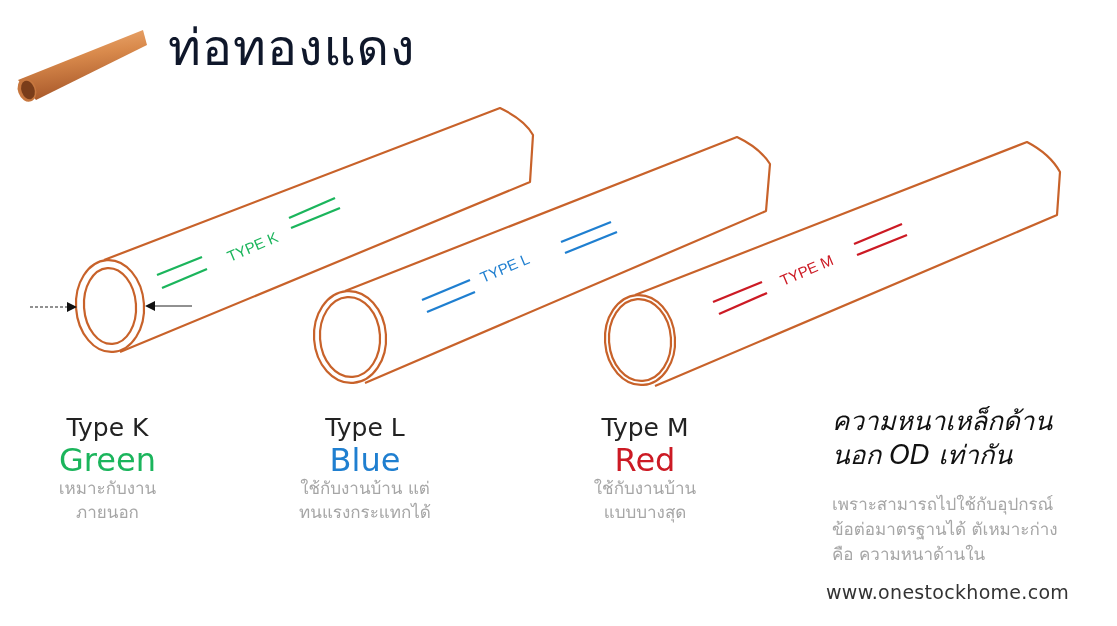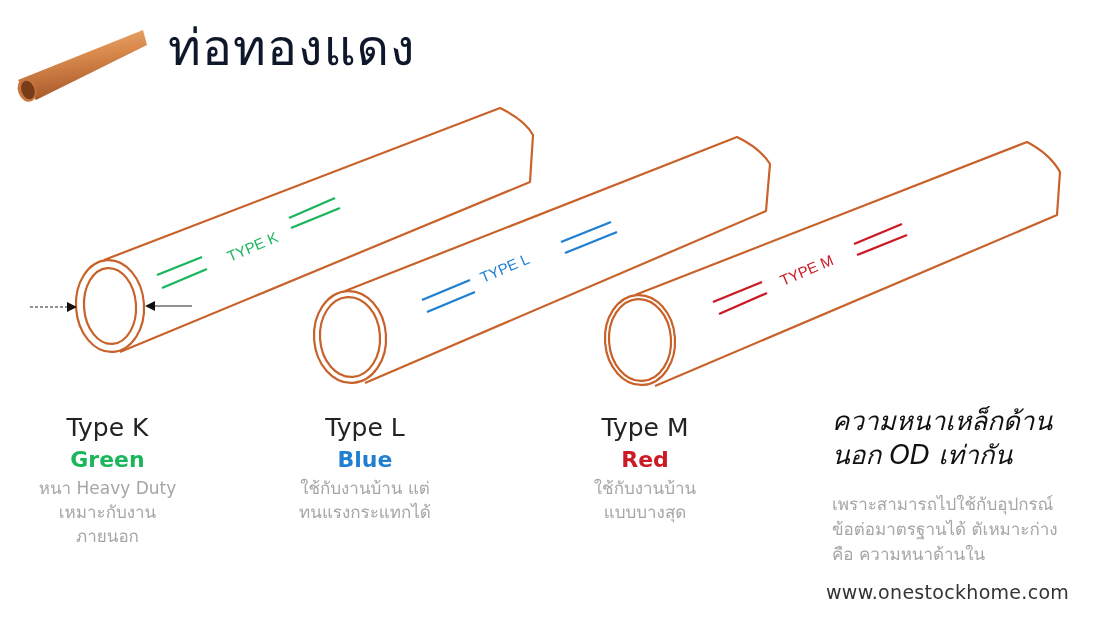--- a/index.html
+++ b/index.html
@@ -3,21 +3,21 @@
 <meta charset="utf-8">
 <style>
   html, body { margin:0; padding:0; background:#ffffff; }
   body { width:1117px; height:626px; position:relative; overflow:hidden;
          font-family:"DejaVu Sans", "Liberation Sans", sans-serif; }
   .abs { position:absolute; }
   #diagram { position:absolute; left:0; top:0; width:1117px; height:626px; }
   .title { left:168px; top:8px; font-size:50px; color:#0f172a; font-weight:400; letter-spacing:1px; }
   .col { position:absolute; text-align:center; }
   .col .type { font-size:25px; color:#222; line-height:32px; }
-  .col .color { font-size:22px; line-height:32px;font-weight:bold; }
+  .col .color { font-size:32px; line-height:32px; }
   .col .desc { font-size:17px; color:#a6a6a6; line-height:24px; }
   .col-k { left:20px; top:412px; width:175px; }
   .col-l { left:265px; top:412px; width:200px; }
   .col-m { left:565px; top:412px; width:160px; }
   .note { left:832px; top:404px; width:285px; }
   .note .head { font-size:26px; color:#111; line-height:34px;font-style:italic; }
   .note .body { font-size:17px; color:#a6a6a6; line-height:25px; margin-top:20px; }
   .site { left:826px; top:581px; font-size:19px; color:#333; letter-spacing:0.3px; }
 </style>
 </head>
@@ -88,21 +88,20 @@
     <line x1="30" y1="307" x2="67" y2="307" stroke="#222" stroke-width="1" stroke-dasharray="3,2"></line>
     <polygon points="77,307 67,302 67,312" fill="#111"></polygon>
     <line x1="155" y1="306" x2="192" y2="306" stroke="#222" stroke-width="1"></line>
     <polygon points="145,306 155,301 155,311" fill="#111"></polygon>
   </g>
 </svg>
 
 <div class="col col-k">
   <div class="type">Type K</div>
   <div class="color" style="color:#1bb55c">Green</div>
-  <div class="desc">หนา Heavy Duty</div>
   <div class="desc">เหมาะกับงาน</div>
   <div class="desc">ภายนอก</div>
 </div>
 
 <div class="col col-l">
   <div class="type">Type L</div>
   <div class="color" style="color:#1f7fd0">Blue</div>
   <div class="desc">ใช้กับงานบ้าน แต่</div>
   <div class="desc">ทนแรงกระแทกได้</div>
 </div>

